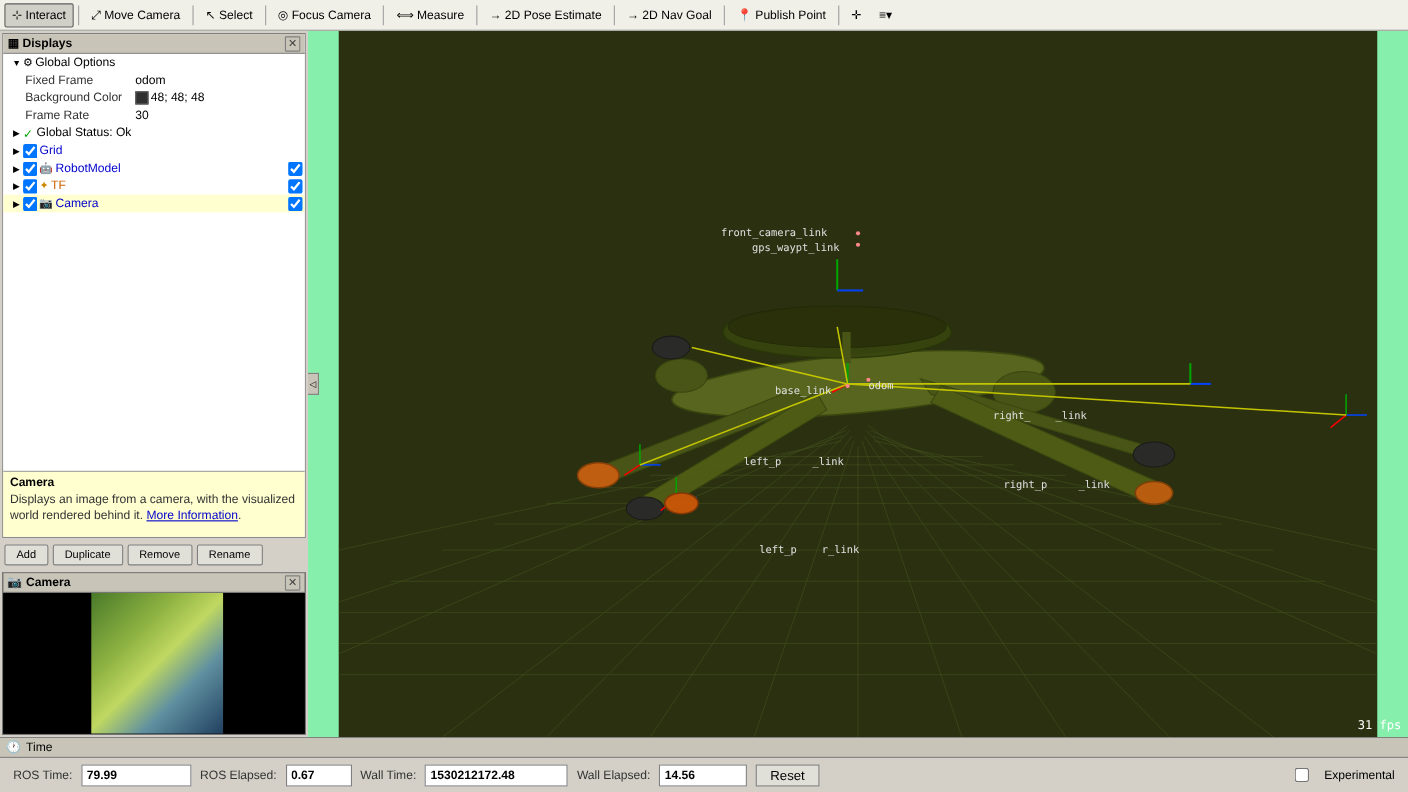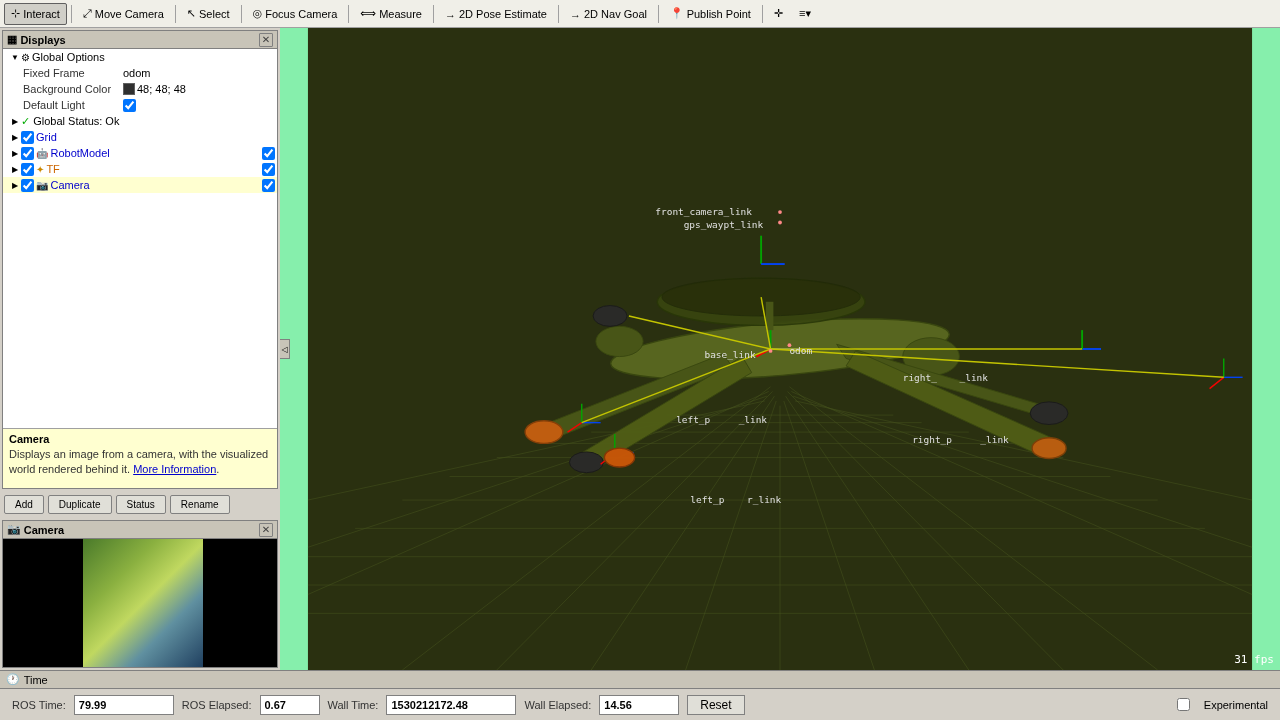--- a/index.html
+++ b/index.html
@@ -436,27 +436,25 @@
         </div>
 
         <div class="prop-row">
           <span class="prop-name">Background Color</span>
           <span class="prop-value">
             <span class="color-swatch" style="background:#303030;"></span>
             <span>48; 48; 48</span>
           </span>
         </div>
 
-
         <div class="prop-row">
-          <span class="prop-name">Default Light</span>
-          <span class="prop-value">
-            <input type="checkbox" checked="" style="">
-          </span>
-        </div>
+          <span class="prop-name">Frame Rate</span>
+          <span class="prop-value">30</span>
+        </div>
+
 
         <div class="tree-item">
           <span class="tree-indent" style="width:4px;"></span>
           <span class="tree-arrow">▶</span>
           <span style="color:#00aa00; font-size:11px; margin-right:3px;">✓</span>
           <span class="tree-label">Global Status: Ok</span>
         </div>
 
         <div class="tree-item">
           <span class="tree-indent" style="width:4px;"></span>
@@ -500,21 +498,21 @@
           <span>Displays an image from a camera, with the visualized world rendered behind it.</span>
           <span> </span>
           <a>More Information</a>.
         </div>
       </div>
     </div>
 
     <div id="action-btns">
       <button class="action-btn">Add</button>
       <button class="action-btn">Duplicate</button>
-      <button class="action-btn">Status</button>
+      <button class="action-btn">Remove</button>
       <button class="action-btn">Rename</button>
     </div>
 
     <div id="camera-panel">
       <div class="camera-header">
         <div class="panel-title">
           <span>📷</span>
           <span>Camera</span>
         </div>
         <div class="panel-close">✕</div>

